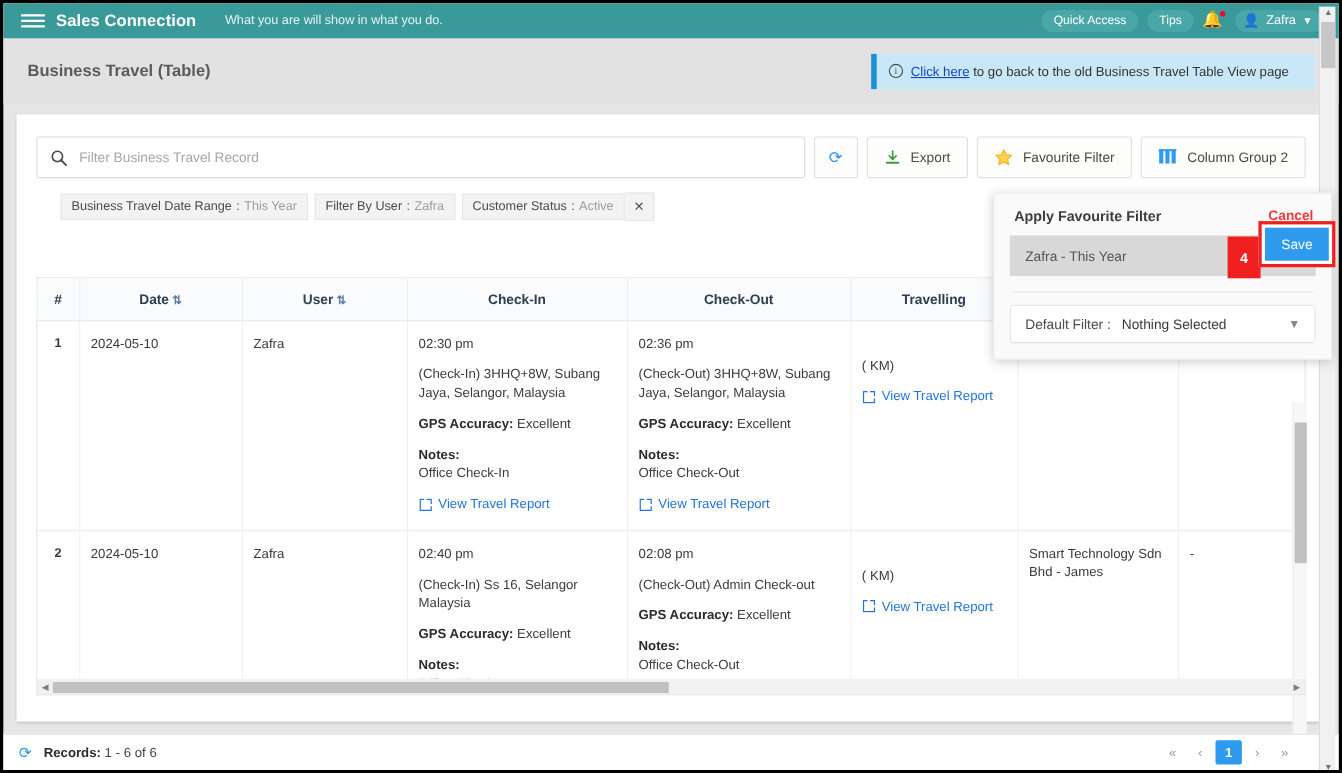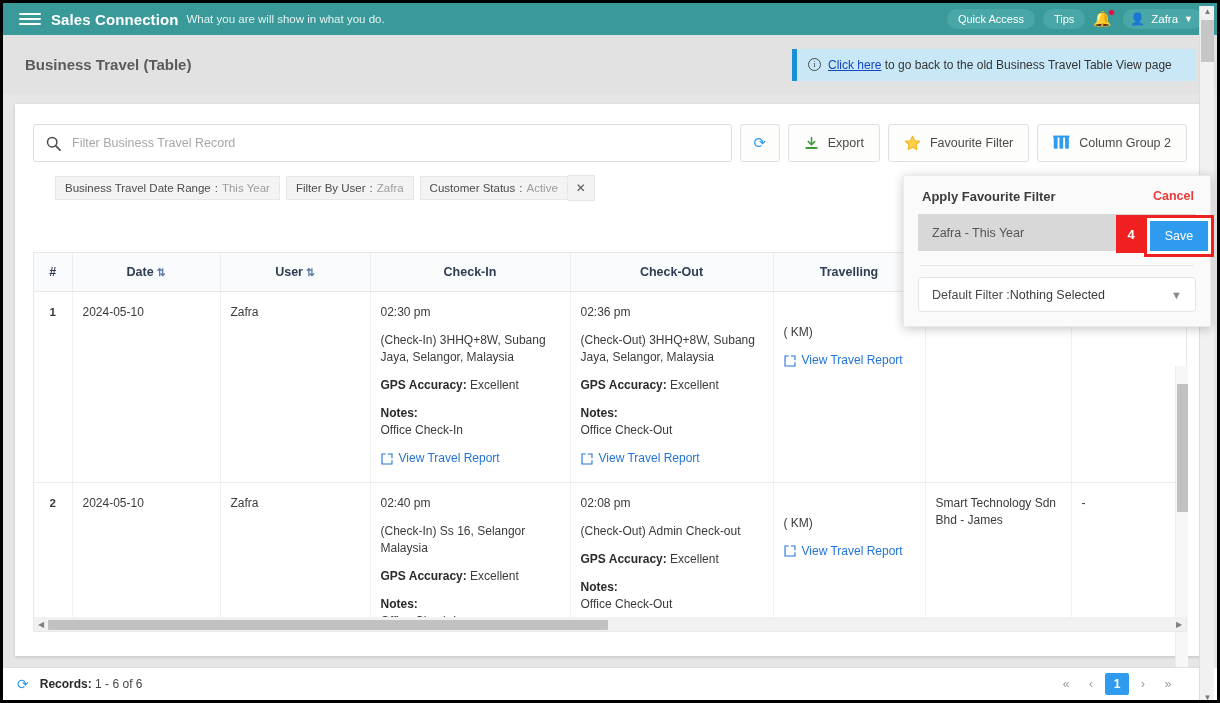--- a/index.html
+++ b/index.html
@@ -26,21 +26,21 @@
     padding: 0 8px;
   }
   .hamburger {
     width: 22px; height: 18px;
     display: flex; flex-direction: column; justify-content: center; gap: 3px;
     margin: 0 10px 0 8px; cursor: pointer;
   }
   .hamburger span { display: block; height: 2px; background: #fff; border-radius: 1px; }
   .brand {
     color: #fff; font-weight: bold; font-size: 15px;
-    letter-spacing: .1px; margin-right: 8px; white-space: nowrap;
+    letter-spacing: .1px; margin-right: 26px; white-space: nowrap;
   }
   .tagline { color: #e4f2f2; font-size: 11.5px; white-space: nowrap; }
   .topbar-right { margin-left: auto; display: flex; align-items: center; gap: 8px; padding-right: 6px; }
   .pill {
     background: #4aa7a7; color: #fff; font-size: 11px;
     border-radius: 11px; padding: 4px 11px; white-space: nowrap; cursor: pointer;
   }
   .bell-wrap { position: relative; width: 22px; height: 20px; cursor: pointer; }
   .bell { font-size: 15px; color: #fff; line-height: 20px; }
   .bell-dot {
@@ -219,38 +219,38 @@
     display: flex; align-items: center; padding: 0 14px;
     font-size: 12.5px; color: #555;
   }
   .badge4 {
     position: absolute; left: 1113px; top: 212px;
     width: 30px; height: 38px; background: #f02020; color: #fff;
     font-size: 13px; font-weight: bold;
     display: flex; align-items: center; justify-content: center; z-index: 60;
   }
   .save-hl {
-    position: absolute; left: 1141px; top: 212px;
+    position: absolute; left: 1141px; top: 198px;
     width: 70px; height: 42px; border: 3px solid #f02020;
     background: #fff; z-index: 60;
     display: flex; align-items: center; justify-content: center;
   }
   .save-btn {
     width: 58px; height: 30px; background: #2e9bef; color: #fff;
     font-size: 12.5px; display: flex; align-items: center; justify-content: center;
     cursor: pointer;
   }
   .popup-divider { margin: 14px 16px 0 16px; border-top: 1px solid #e6e6e6; }
   .default-sel {
     margin: 11px 14px 0 14px; height: 35px; background: #fff;
     border: 1px solid #e4e4e4; border-radius: 4px;
     display: flex; align-items: center; padding: 0 13px;
     font-size: 12.5px; color: #4a4a4a; cursor: pointer;
   }
-  .default-sel .sel-val { margin-left: 0; color: #3a3a3a; }
+  .default-sel .sel-val { margin-left: 10px; color: #3a3a3a; }
   .chev { margin-left: auto; color: #888; font-size: 11px; }
 </style>
 </head>
 <body>
 
 <div class="screen">
 
   <div class="topbar">
     <div class="hamburger">
       <span></span>

